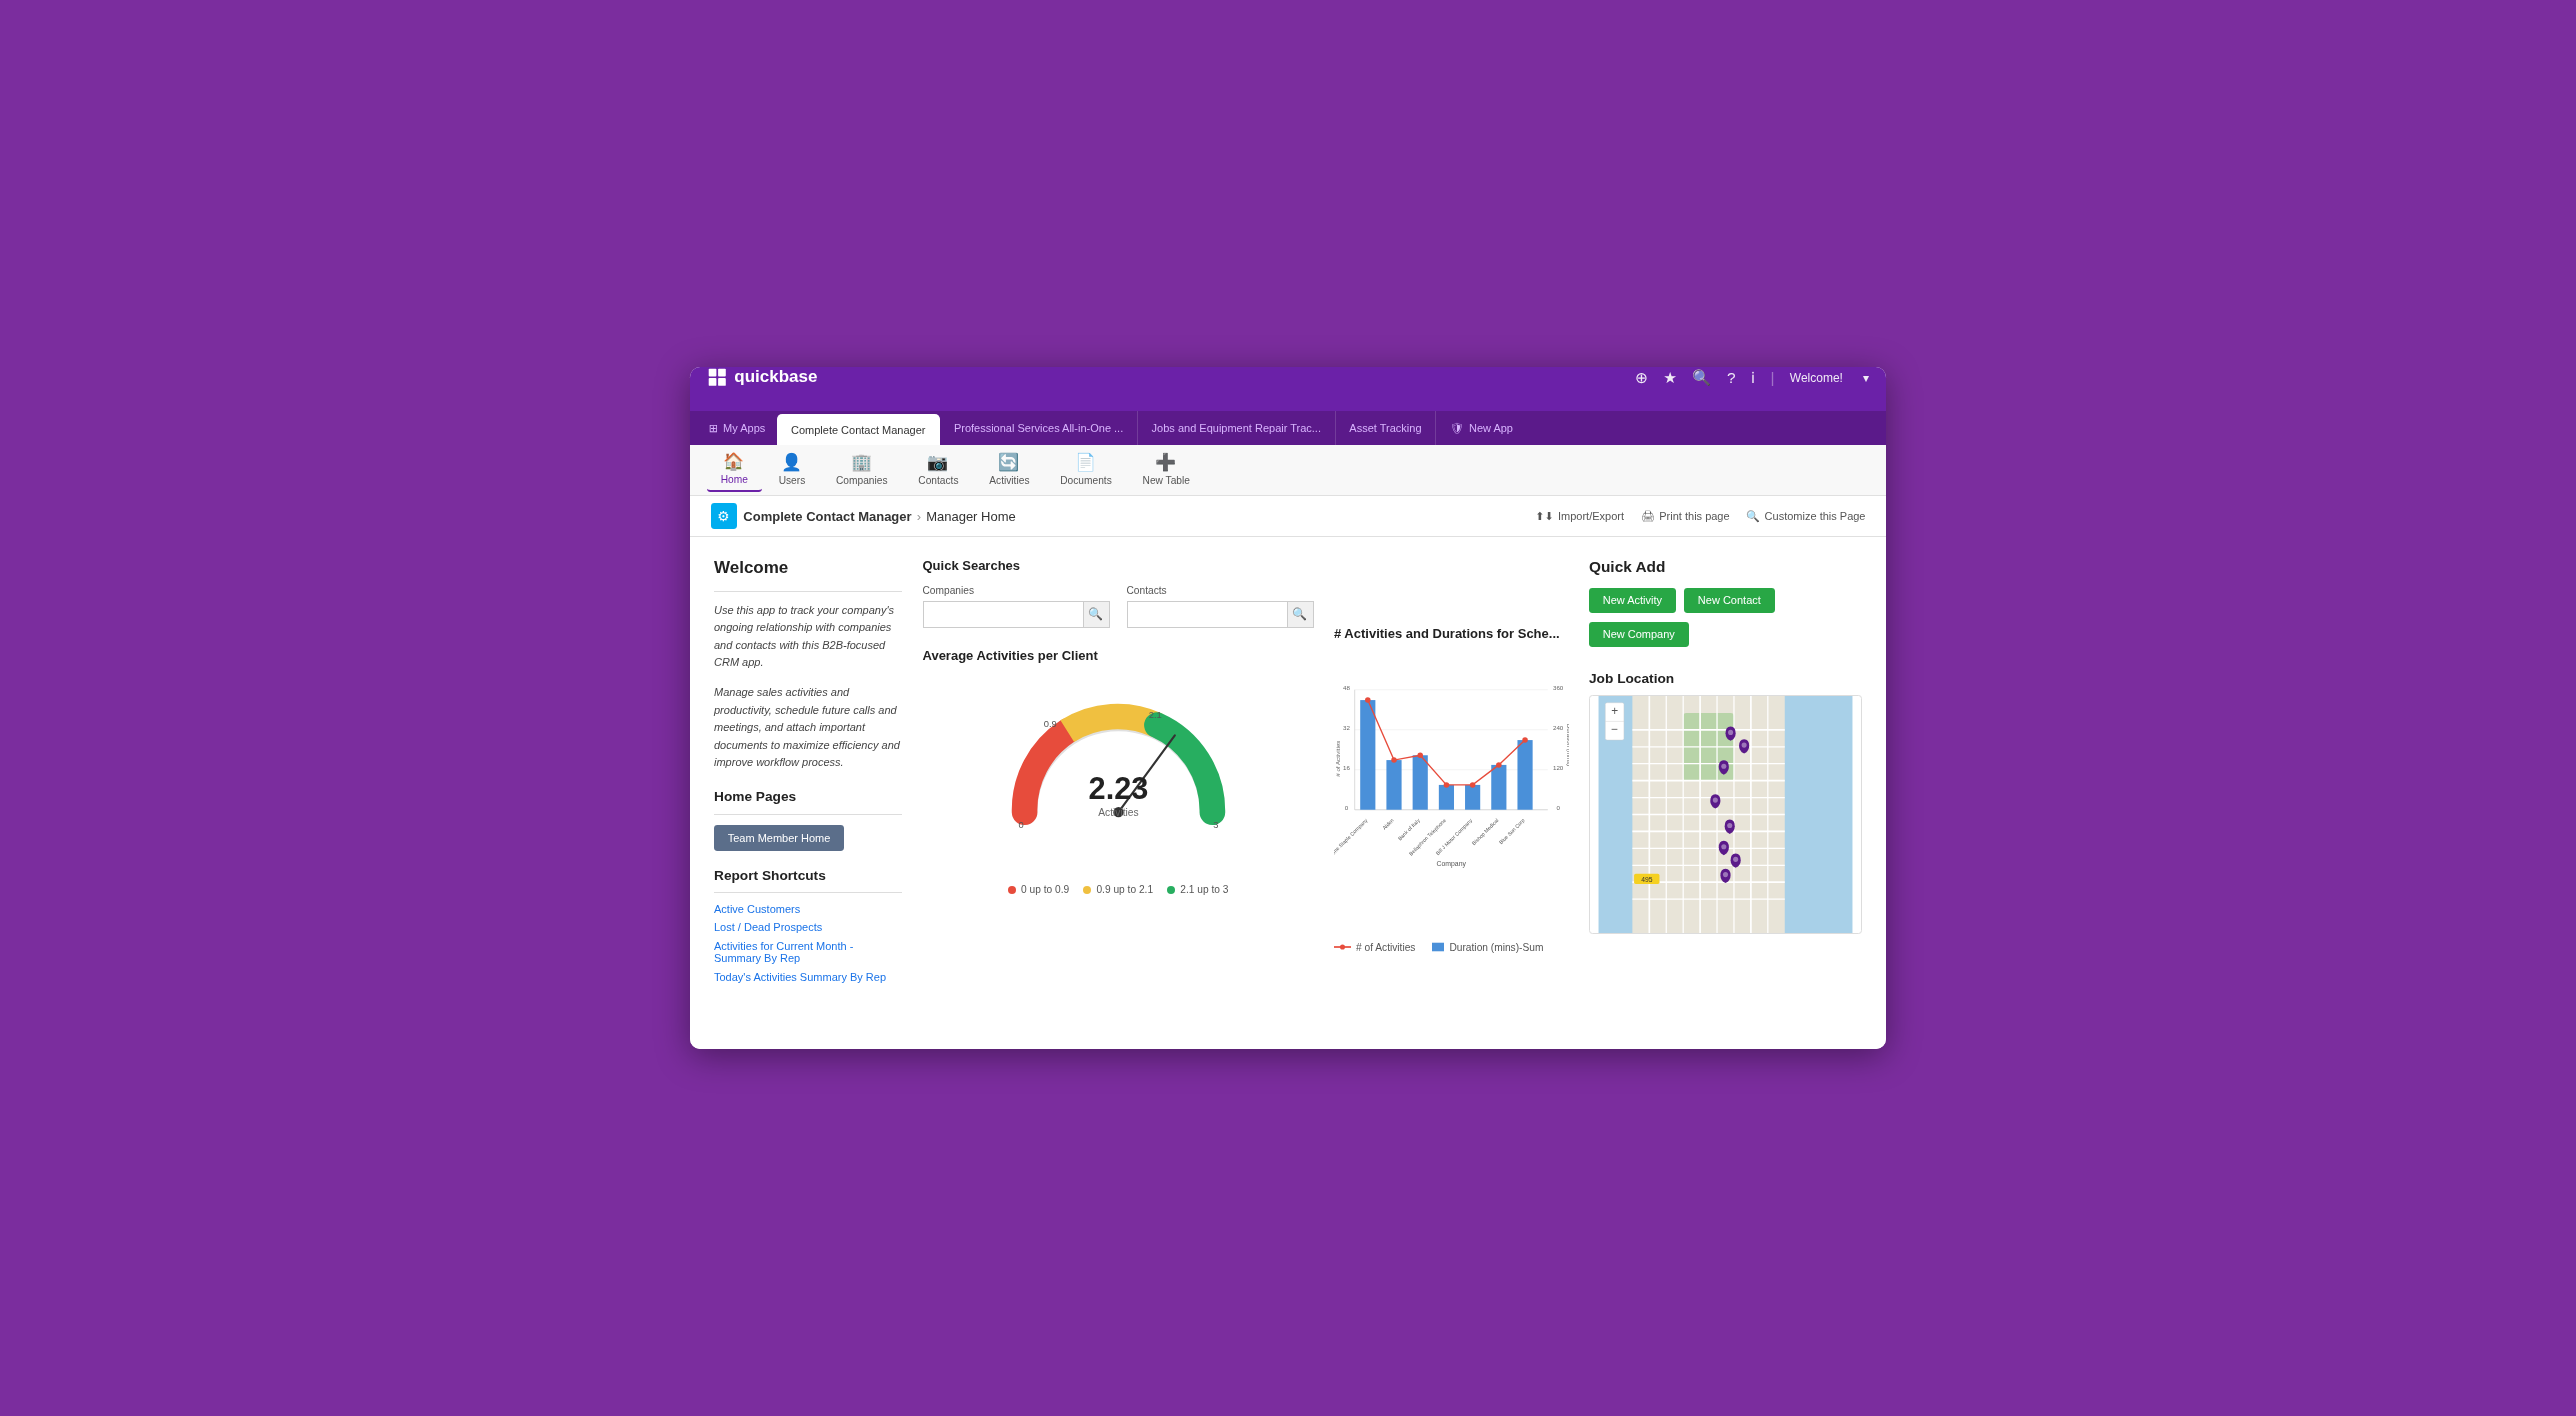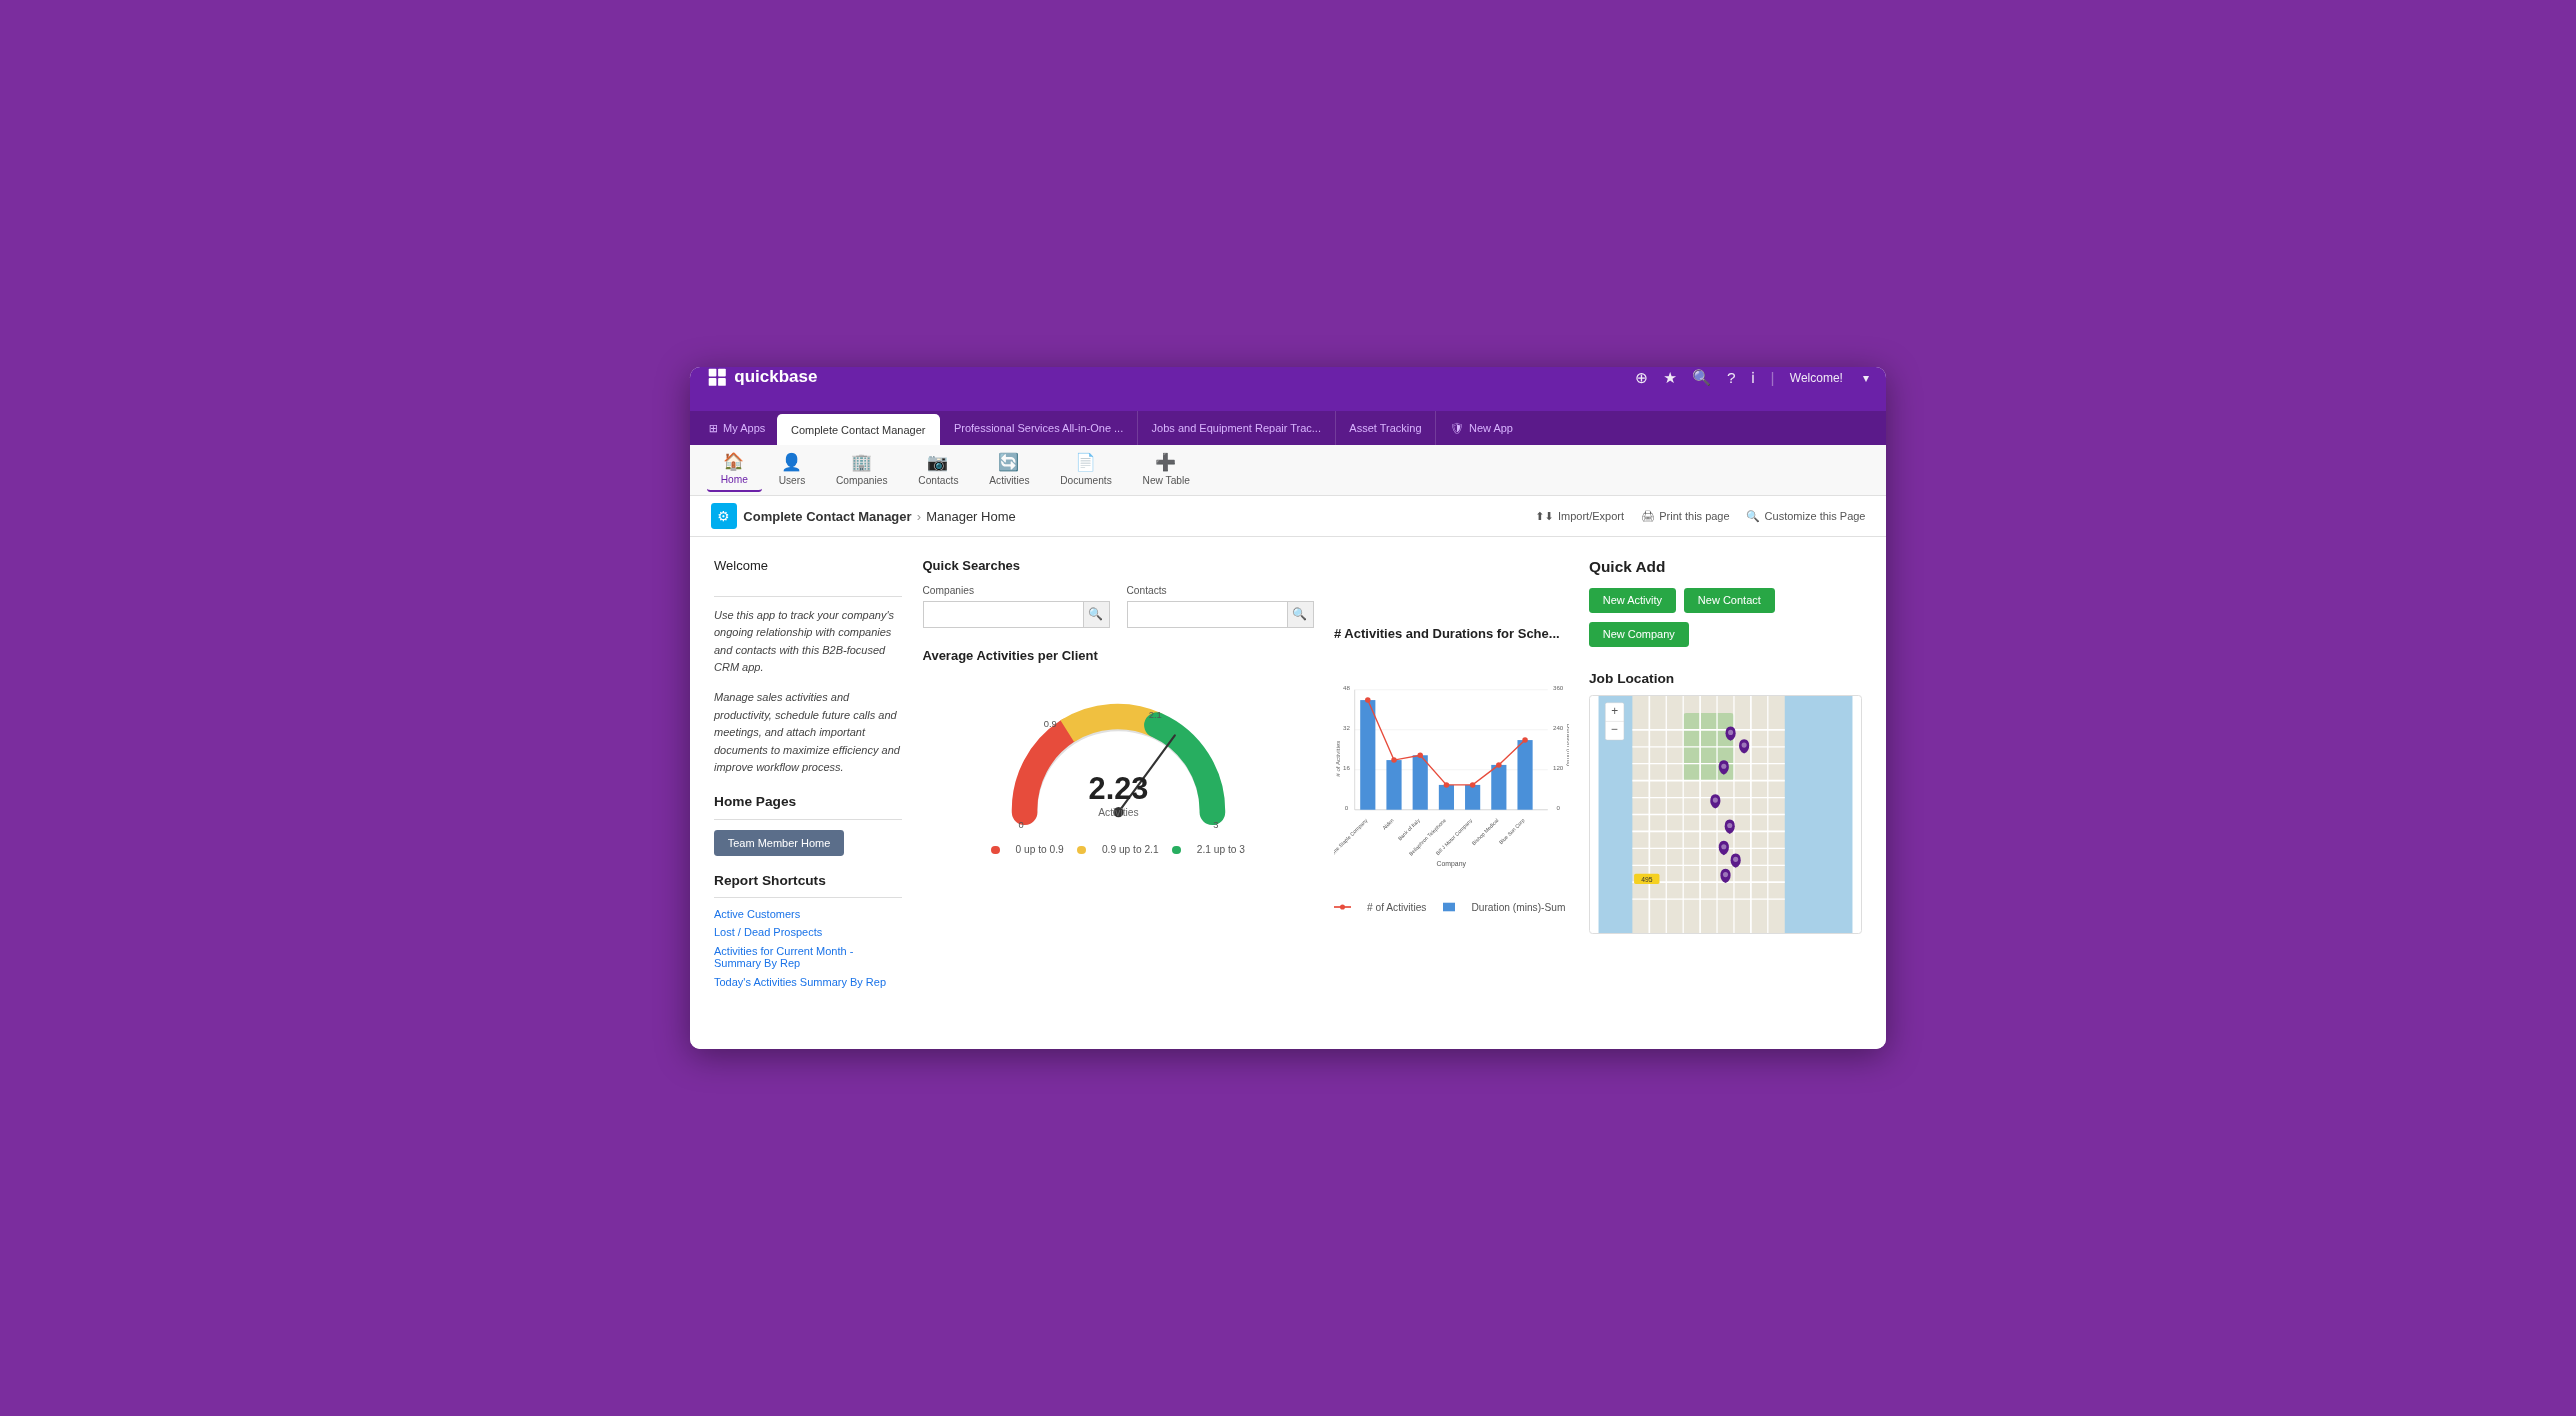--- a/index.html
+++ b/index.html
@@ -188,24 +188,24 @@
       background: #fff;
       padding: 20.5px 24px;
       display: grid;
       grid-template-columns: 188px 1fr 1fr 273px;
       gap: 20.5px;
       min-height: 512px;
     }
     
     .left-col {}
     .section-title {
-      font-size: 13px;
-      font-weight: 400;
+      font-size: 17px;
+      font-weight: 700;
       color: #222;
-      margin-bottom: 23px;
+      margin-bottom: 13px;
     }
     .welcome-text {
       font-size: 11px;
       color: #444;
       line-height: 1.6;
       margin-bottom: 12px;
       font-style: italic;
     }
     .home-pages-title {
       font-size: 13.7px;
@@ -306,21 +306,22 @@
     .gauge-legend {
       display: flex;
       gap: 13.7px;
       margin-top: 6.8px;
       font-size: 10.2px;
       color: #555;
     }
     .legend-item {
       display: flex;
       align-items: center;
-      gap: 16px;
+      gap: 5px;
+      margin-top: 40px;
     }
     .legend-dot {
       width: 8.5px;
       height: 8.5px;
       border-radius: 50%;
     }
     .bar-chart-legend {
       display: flex;
       gap: 17px;
       margin-top: 6.8px;

